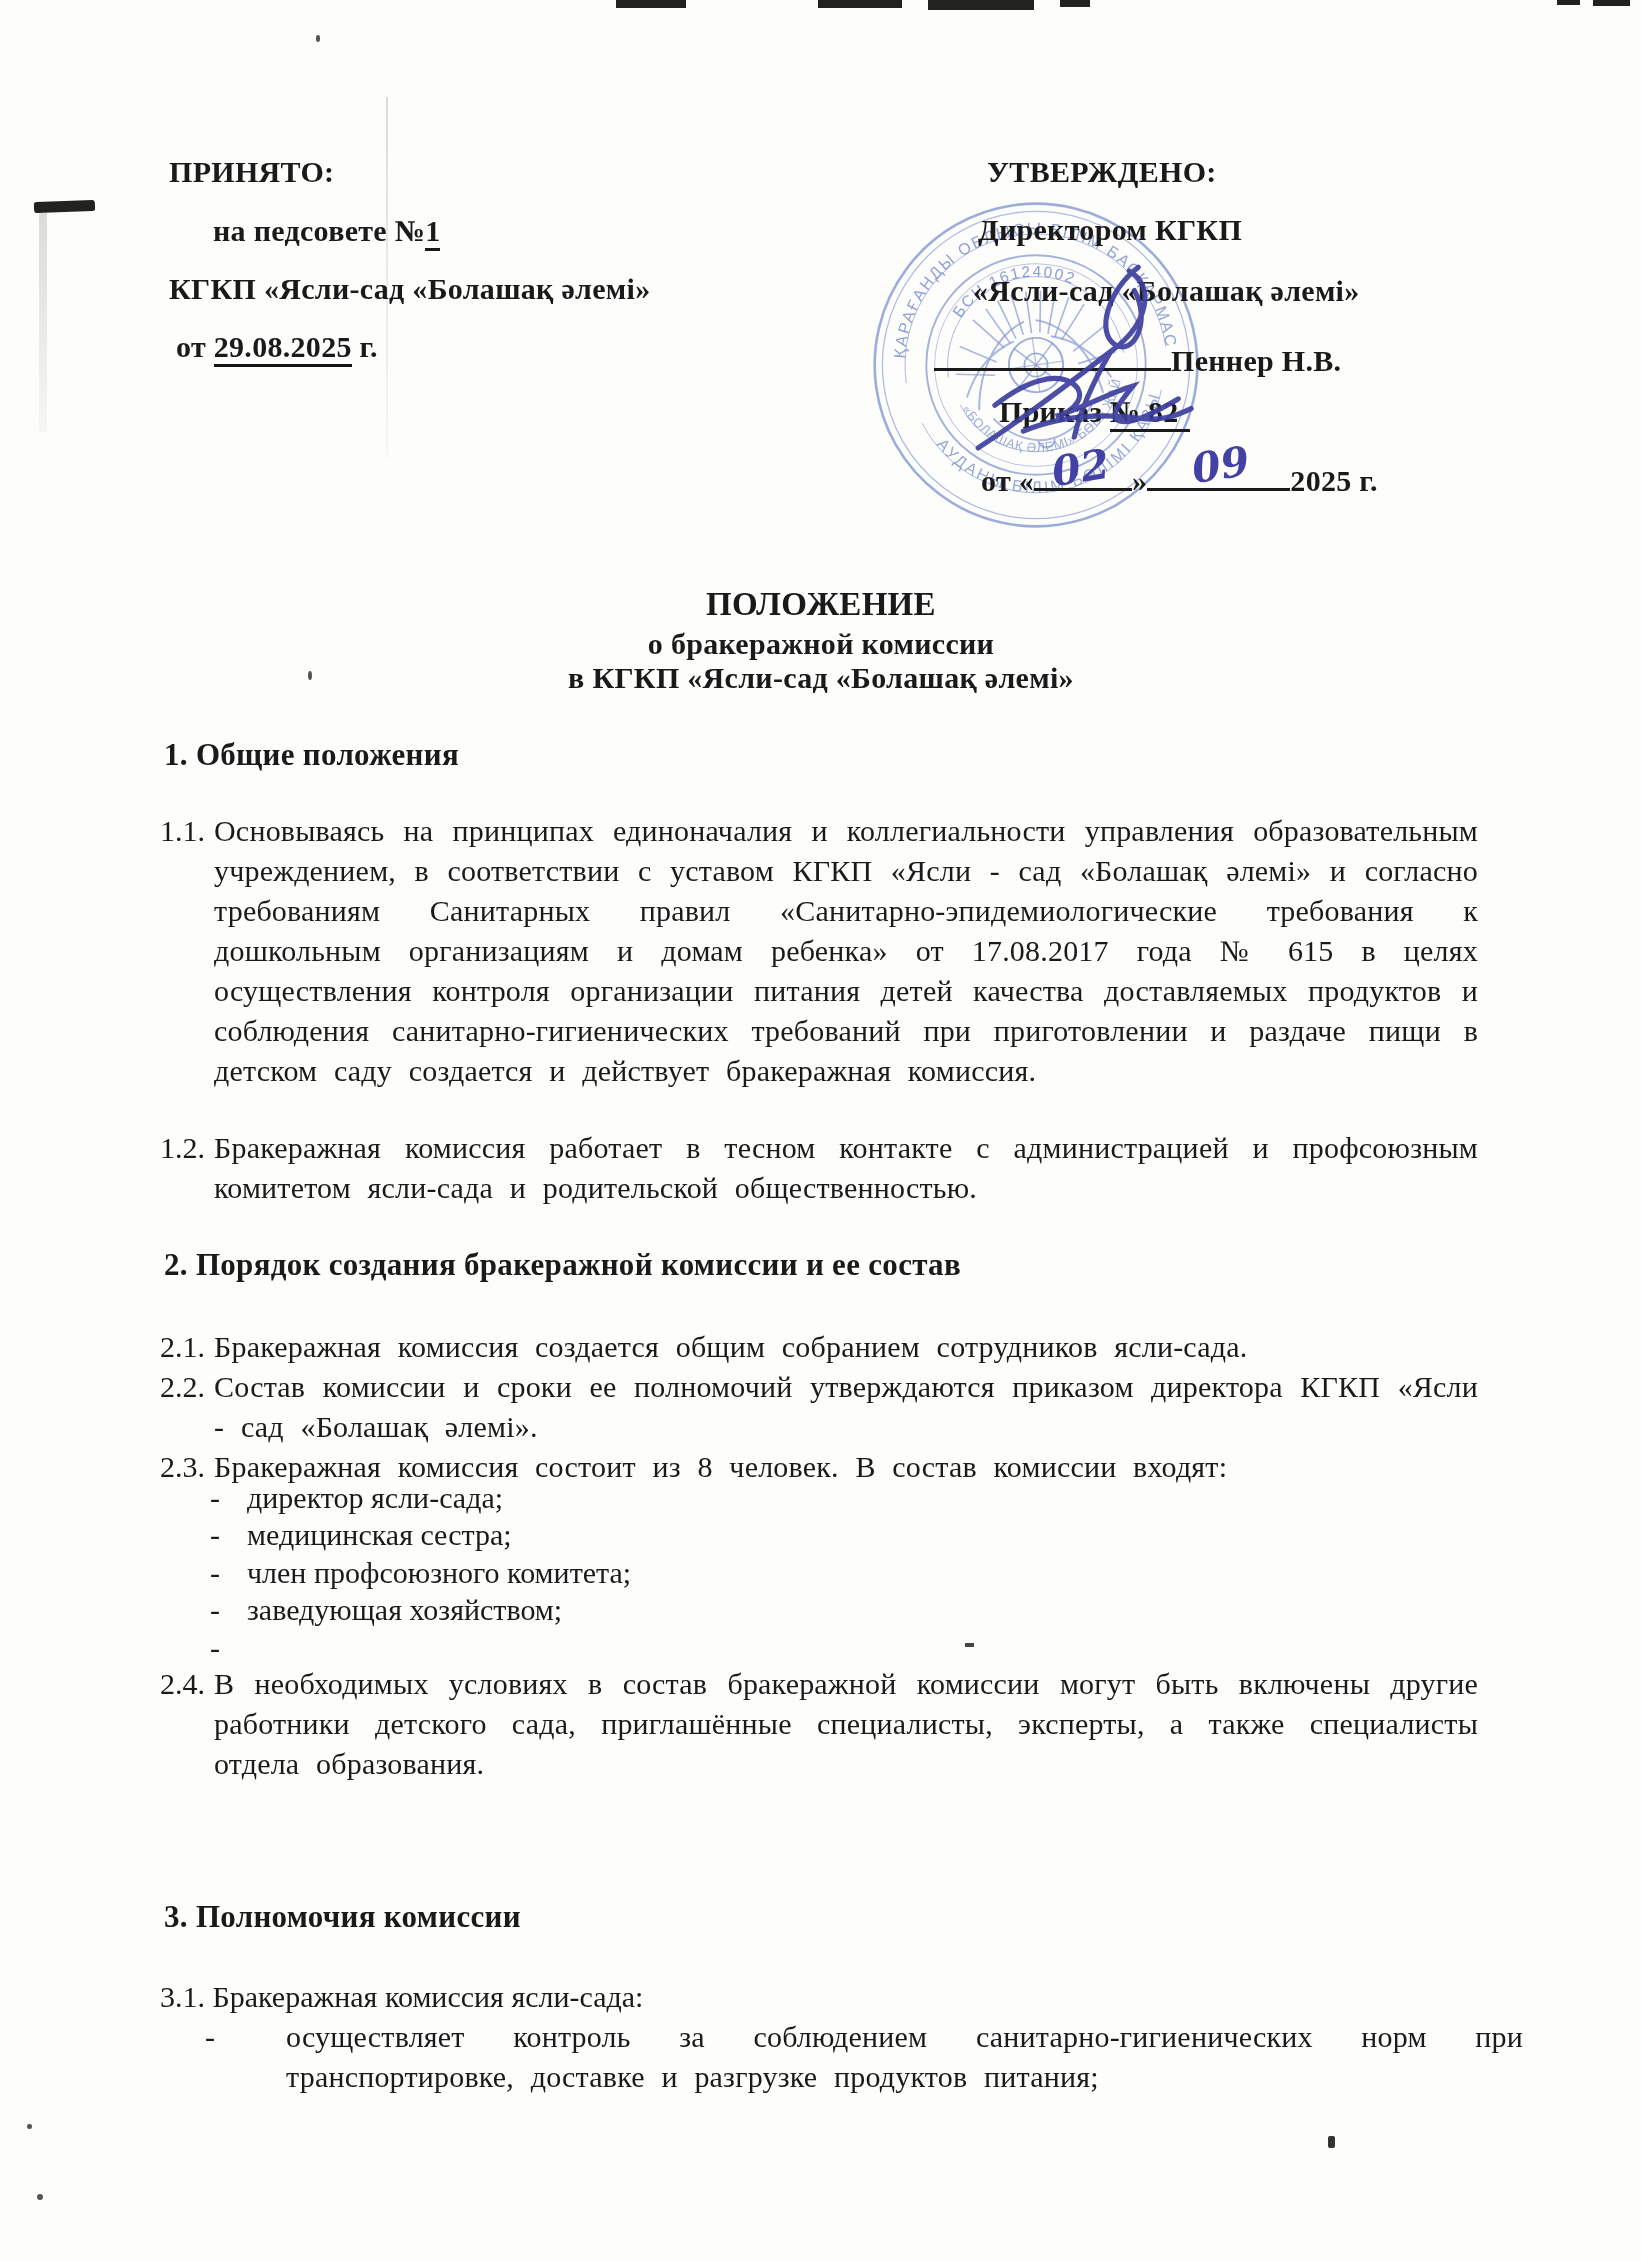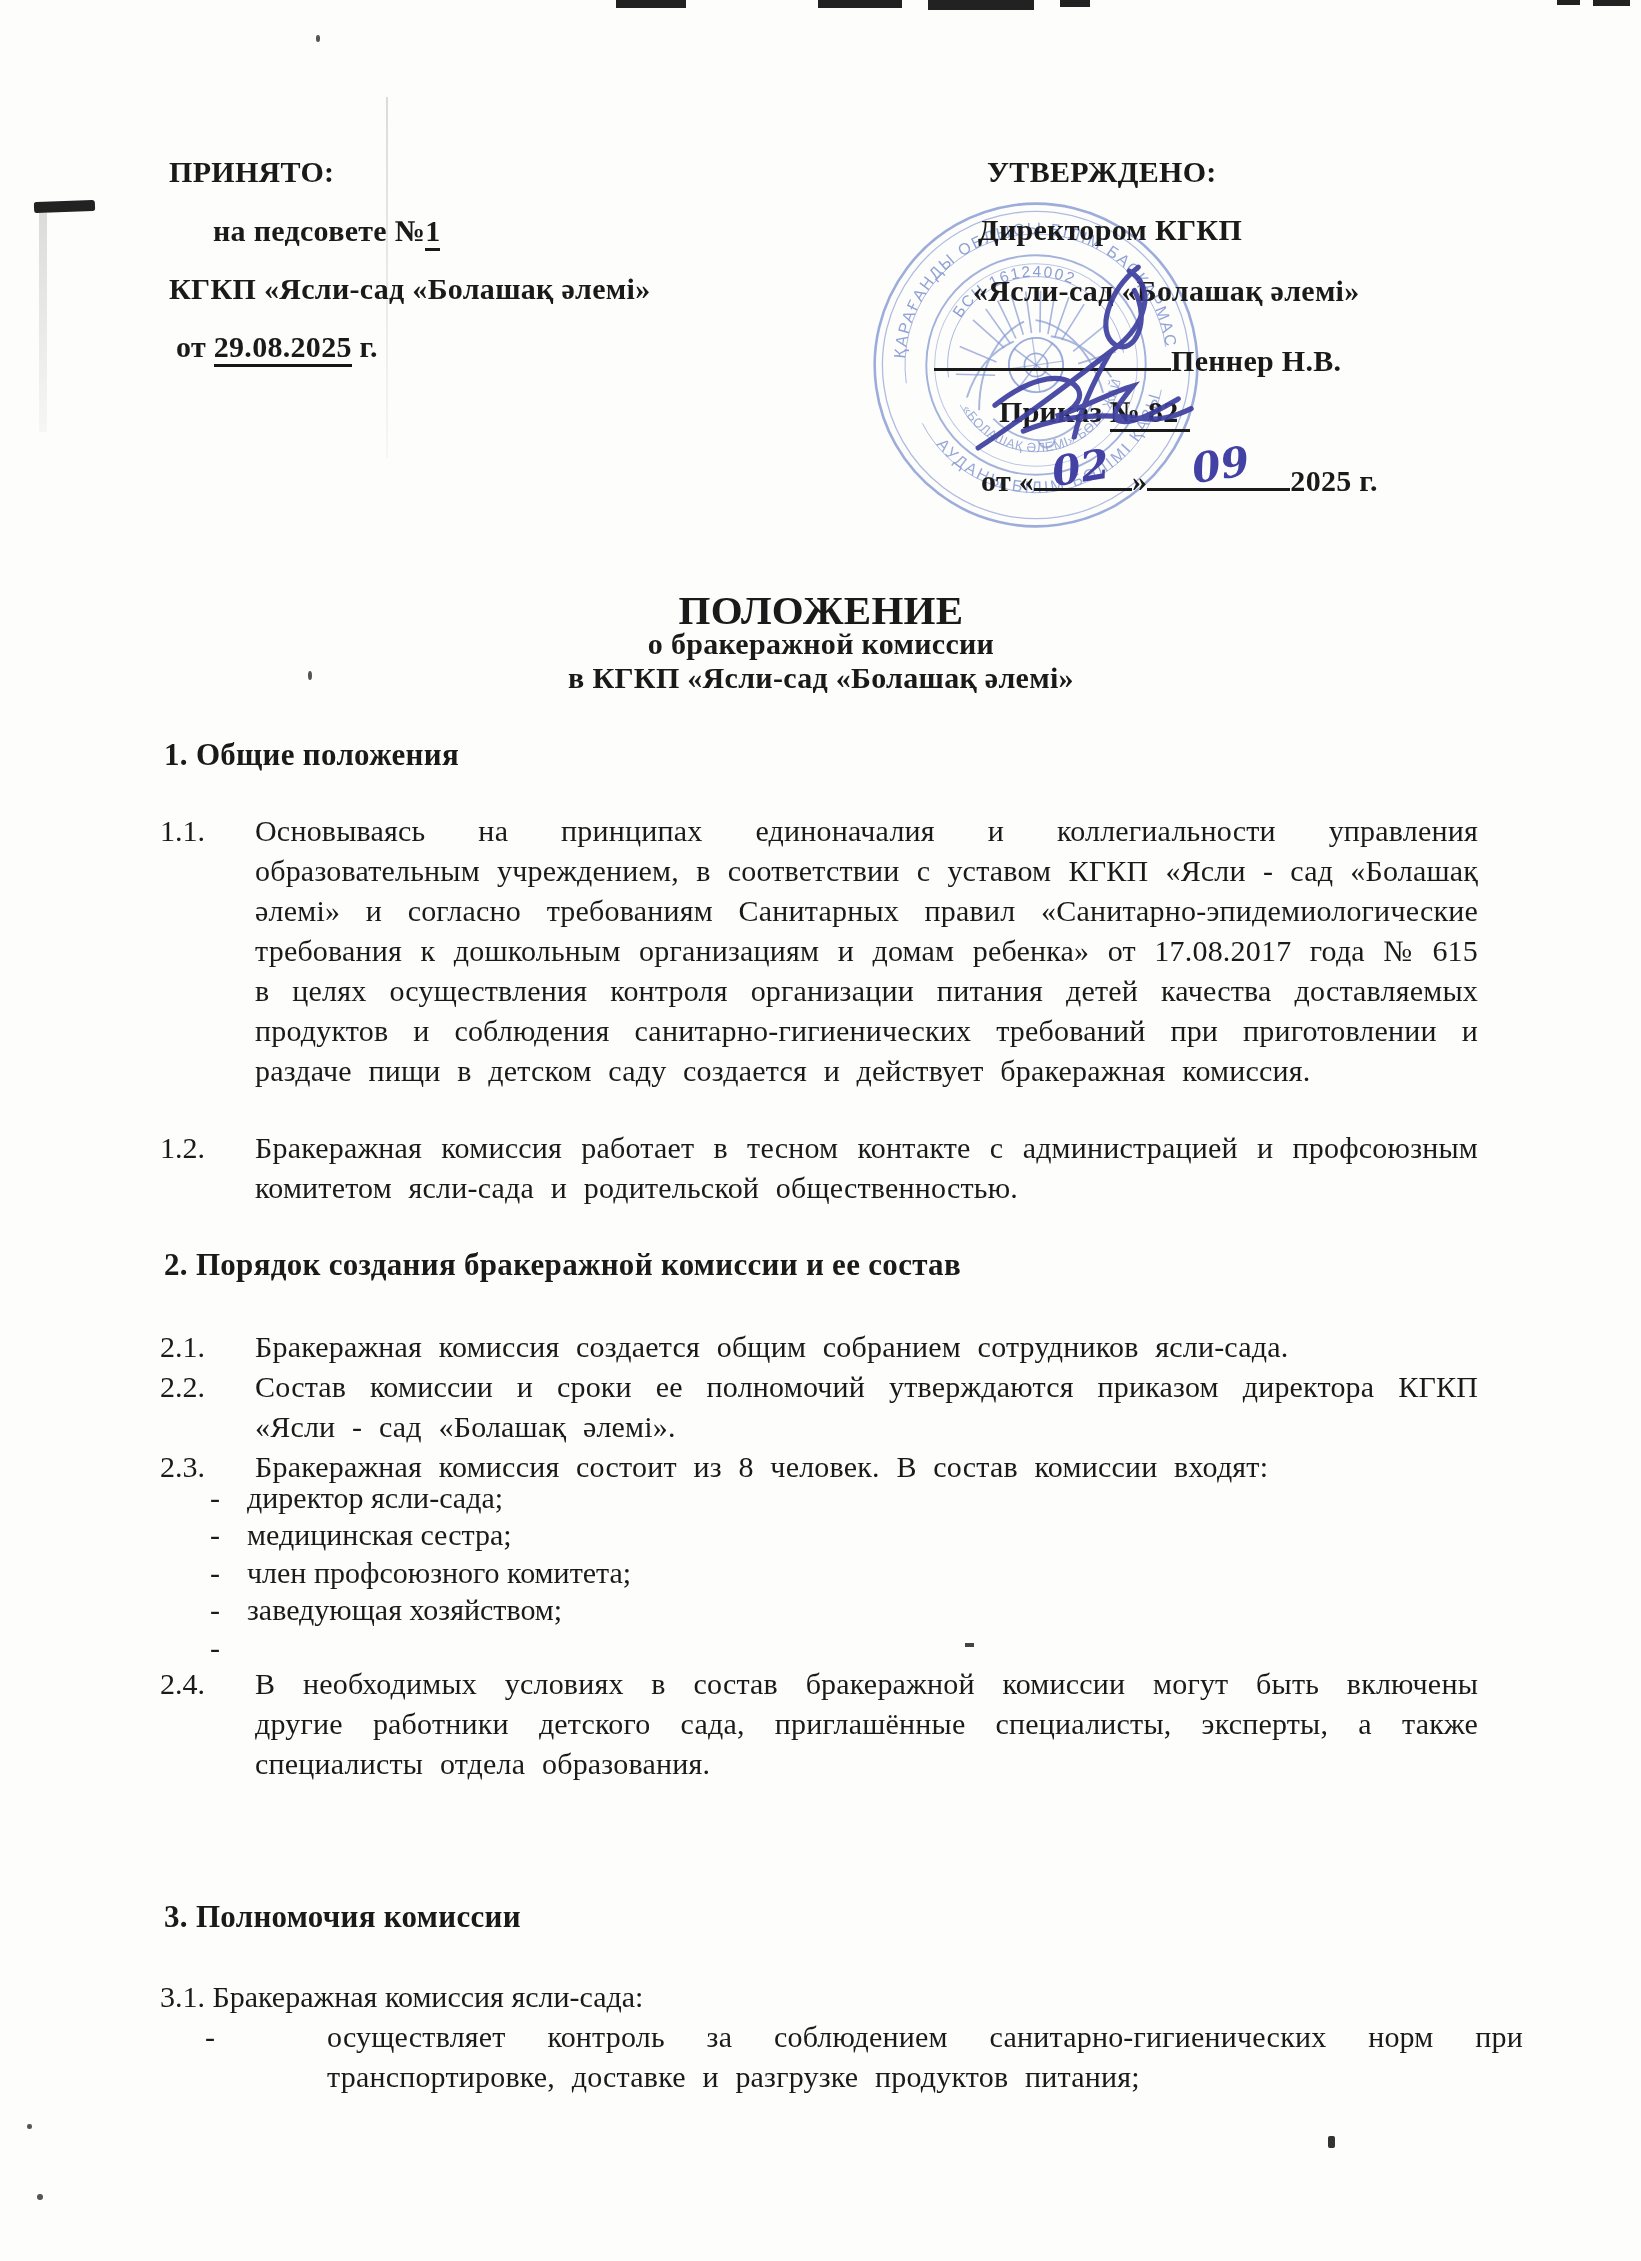--- a/index.html
+++ b/index.html
@@ -11,21 +11,21 @@
   .hdr{font-size:30px;font-weight:bold;white-space:nowrap;letter-spacing:0.3px;}
   .u{border-bottom:3.2px solid #1a1a1a;padding-bottom:0.6px;}
   .u2{border-bottom:3.9px solid #161616;padding-bottom:0.6px;}
   .title{font-weight:bold;white-space:nowrap;letter-spacing:0.3px;}
   .heading{font-size:31px;font-weight:bold;letter-spacing:0.3px;white-space:nowrap;}
   .para{font-size:30px;line-height:40px;text-align:justify;text-align-last:left;
         word-spacing:9px;letter-spacing:0.2px;}
   .oneline{font-size:30px;line-height:40px;white-space:nowrap;}
   .item{display:flex;}
   .num{flex:0 0 54px;font-size:30px;line-height:40px;}
-  .itxt{flex:1;margin-left:41px;}
+  .itxt{flex:1;}
   .bullet-row{display:flex;padding-left:50px;font-size:30px;line-height:40px;}
   .dash{flex:0 0 37px;}
   .b31row{display:flex;padding-left:45px;}
   .b31dash{flex:0 0 81px;font-size:30px;line-height:40px;}
   .blank{display:inline-block;border-bottom:3.2px solid #1a1a1a;height:34px;vertical-align:baseline;position:relative;}
   .hand{position:absolute;font-style:italic;color:#4342a4;font-size:41px;line-height:41px;
         font-family:"DejaVu Serif",serif;transform:rotate(-9deg);white-space:nowrap;}
   .sigline{display:inline-block;width:237px;border-bottom:3.2px solid #1a1a1a;height:34px;vertical-align:baseline;}
   .artifact{position:absolute;background:#222;}
   .speck{position:absolute;background:#555;border-radius:50%;}
@@ -143,21 +143,21 @@
       <g stroke="#3e3f9f" fill="none" stroke-linecap="round" stroke-width="8" opacity=".92">
         <path d="M 330,28 C 372,52 358,112 302,152 C 232,206 152,266 96,302"></path>
         <path d="M 344,22 C 298,58 278,122 308,142 C 338,160 364,104 338,58"></path>
         <path d="M 122,236 C 172,196 216,186 241,201 C 268,219 246,246 216,253 C 258,241 300,216 336,206 C 316,231 300,251 312,259 C 331,269 371,246 406,226"></path>
         <path d="M 166,276 C 226,251 291,249 346,256 C 376,261 401,253 426,241"></path>
         <path d="M 300,155 C 280,190 255,240 245,285"></path>
       </g>
     </svg>
   </div>
 
-  <div class="abs title" style="left:0;top:586px;width:1642px;text-align:center;font-size:41px;z-index:2;">ПОЛОЖЕНИЕ</div>
+  <div class="abs title" style="left:0;top:586px;width:1642px;text-align:center;font-size:33px;z-index:2;">ПОЛОЖЕНИЕ</div>
   <div class="abs title" style="left:0;top:627px;width:1642px;text-align:center;font-size:30px;z-index:2;">о бракеражной комиссии</div>
   <div class="abs title" style="left:0;top:661px;width:1642px;text-align:center;font-size:30px;z-index:2;">в КГКП «Ясли-сад «Болашақ  әлемі»</div>
 
   <div class="abs heading" style="left:164px;top:737px;z-index:2;">1. Общие положения</div>
 
   <div class="abs item" style="left:160px;top:811px;width:1318px;z-index:2;">
     <div class="num">1.1.</div>
     <div class="itxt para">Основываясь на принципах единоначалия и коллегиальности управления образовательным учреждением, в соответствии с уставом КГКП «Ясли - сад «Болашақ әлемі» и согласно требованиям Санитарных правил «Санитарно-эпидемиологические требования к дошкольным организациям и домам ребенка» от 17.08.2017 года № 615 в целях осуществления контроля организации питания детей качества доставляемых продуктов и соблюдения санитарно-гигиенических требований при приготовлении и раздаче пищи в детском саду  создается и действует бракеражная комиссия.</div>
   </div>
 

